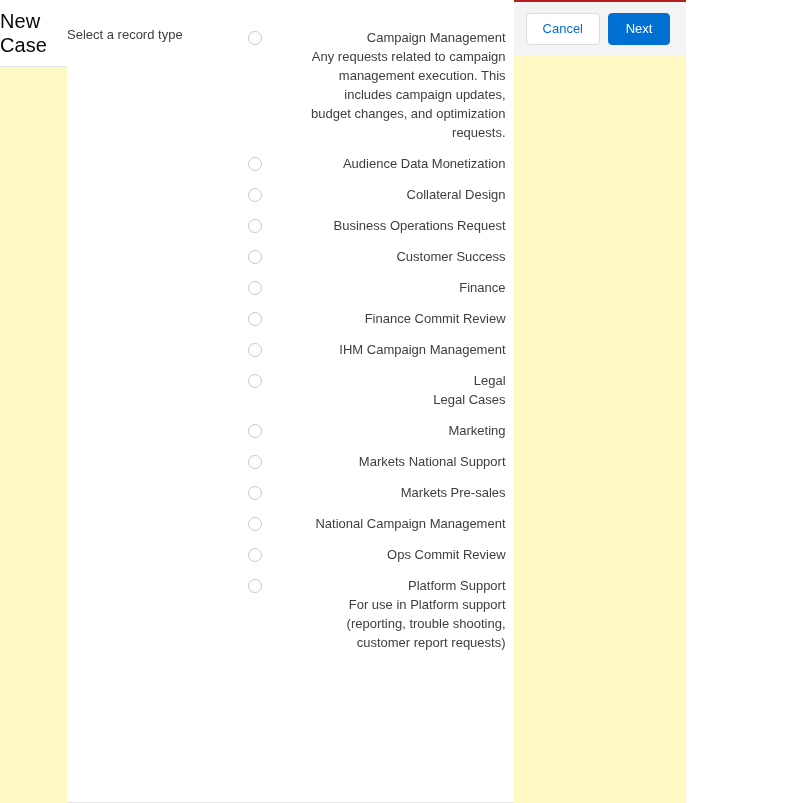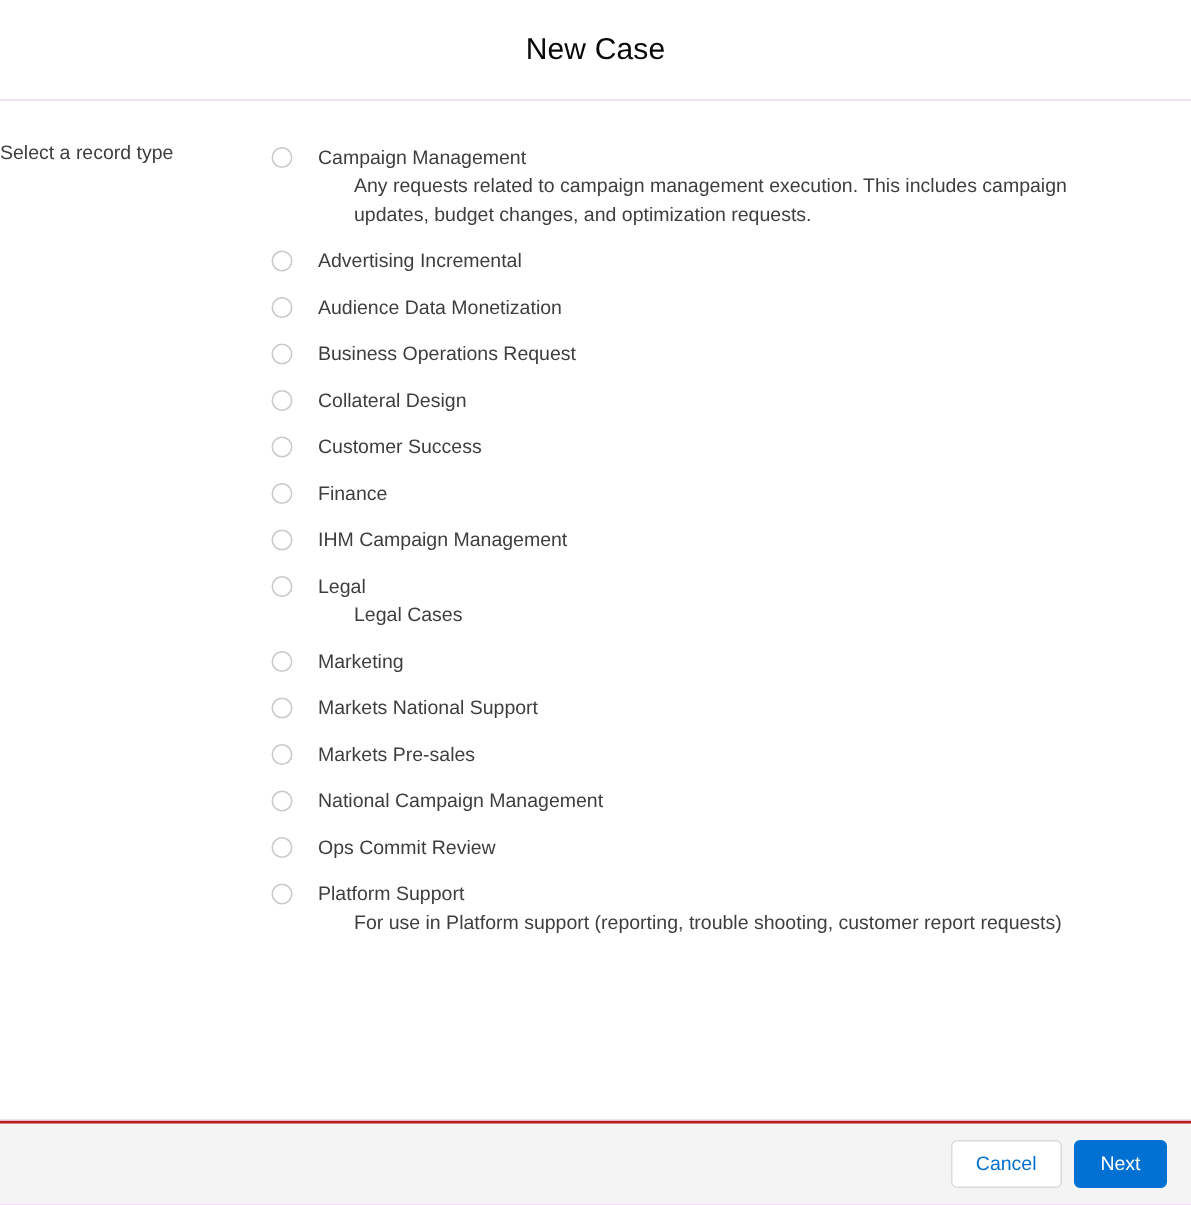--- a/index.html
+++ b/index.html
@@ -11,25 +11,25 @@
   }
 
   body {
     font-family: "Liberation Sans", sans-serif;
     background: #ffffff;
     color: #3e3e3c;
     -webkit-font-smoothing: antialiased;
   }
 
   .modal {
-    width: 794px;
+    width: 686px;
     height: 803px;
     display: flex;
-    flex-direction: column;
-    background: #d946ef;
+    flex-direction: row;
+    background: #fef9c3;
     position: relative;
   }
 
   
   .modal-header {
     height: 67px;
     flex: 0 0 67px;
     display: flex;
     align-items: center;
     justify-content: center;
@@ -118,21 +118,22 @@
     left: 50%;
     width: 8px;
     height: 8px;
     margin: -4px 0 0 -4px;
     border-radius: 50%;
     background: #0070d2;
   }
 
   .radio-text {
     flex: 1 1 auto;
-    padding-right: 20px;
+    padding-right: 8px;
+    text-align: right;
   }
 
   .radio-label {
     font-size: 13px;
     color: #3e3e3c;
     line-height: 19px;
   }
 
   .radio-desc {
     font-size: 13px;
@@ -212,61 +213,61 @@
               <div class="radio-text">
                 <div class="radio-label">Campaign Management</div>
                 <div class="radio-desc">Any requests related to campaign management execution. This includes campaign updates, budget changes, and optimization requests.</div>
               </div>
             </div>
             <div class="radio-row">
               <div class="radio-mark-cell">
                 <span class="radio-mark"></span>
               </div>
               <div class="radio-text">
-                <div class="radio-label">Advertising Incremental</div>
-              </div>
-            </div>
-            <div class="radio-row">
-              <div class="radio-mark-cell">
-                <span class="radio-mark"></span>
-              </div>
-              <div class="radio-text">
                 <div class="radio-label">Audience Data Monetization</div>
               </div>
             </div>
             <div class="radio-row">
               <div class="radio-mark-cell">
                 <span class="radio-mark"></span>
               </div>
               <div class="radio-text">
+                <div class="radio-label">Collateral Design</div>
+              </div>
+            </div>
+            <div class="radio-row">
+              <div class="radio-mark-cell">
+                <span class="radio-mark"></span>
+              </div>
+              <div class="radio-text">
                 <div class="radio-label">Business Operations Request</div>
               </div>
             </div>
             <div class="radio-row">
               <div class="radio-mark-cell">
                 <span class="radio-mark"></span>
               </div>
               <div class="radio-text">
-                <div class="radio-label">Collateral Design</div>
-              </div>
-            </div>
-            <div class="radio-row">
-              <div class="radio-mark-cell">
-                <span class="radio-mark"></span>
-              </div>
-              <div class="radio-text">
                 <div class="radio-label">Customer Success</div>
               </div>
             </div>
             <div class="radio-row">
               <div class="radio-mark-cell">
                 <span class="radio-mark"></span>
               </div>
               <div class="radio-text">
                 <div class="radio-label">Finance</div>
+              </div>
+            </div>
+            <div class="radio-row">
+              <div class="radio-mark-cell">
+                <span class="radio-mark"></span>
+              </div>
+              <div class="radio-text">
+                <div class="radio-label">Finance Commit Review</div>
               </div>
             </div>
             <div class="radio-row">
               <div class="radio-mark-cell">
                 <span class="radio-mark"></span>
               </div>
               <div class="radio-text">
                 <div class="radio-label">IHM Campaign Management</div>
               </div>
             </div>

